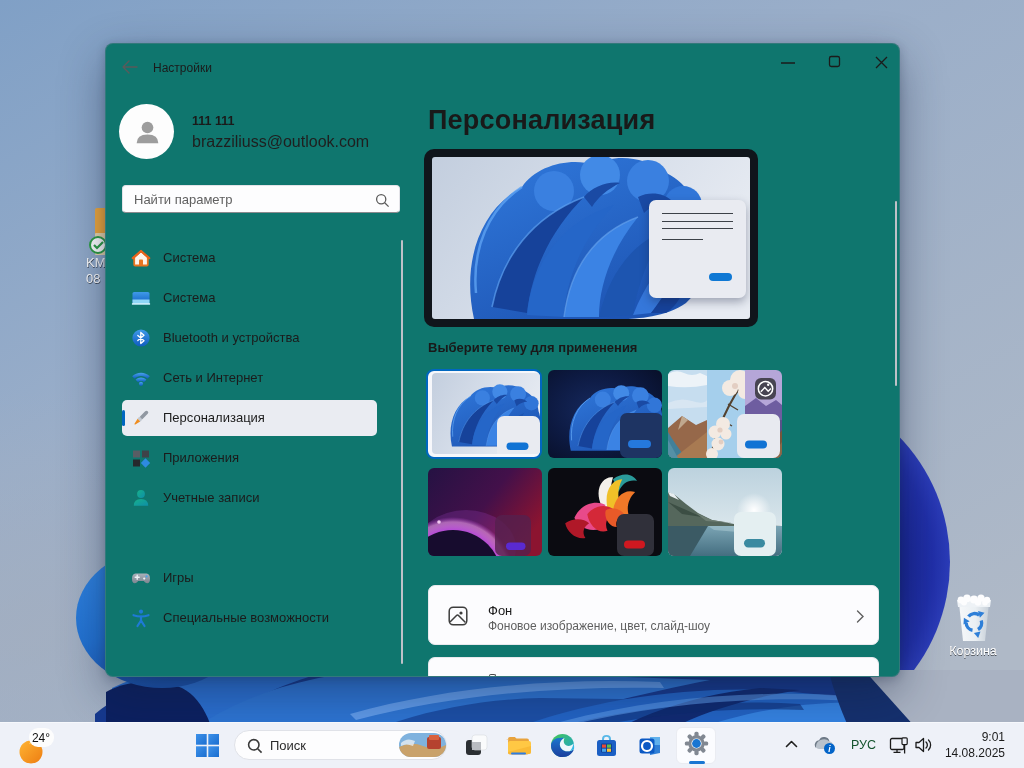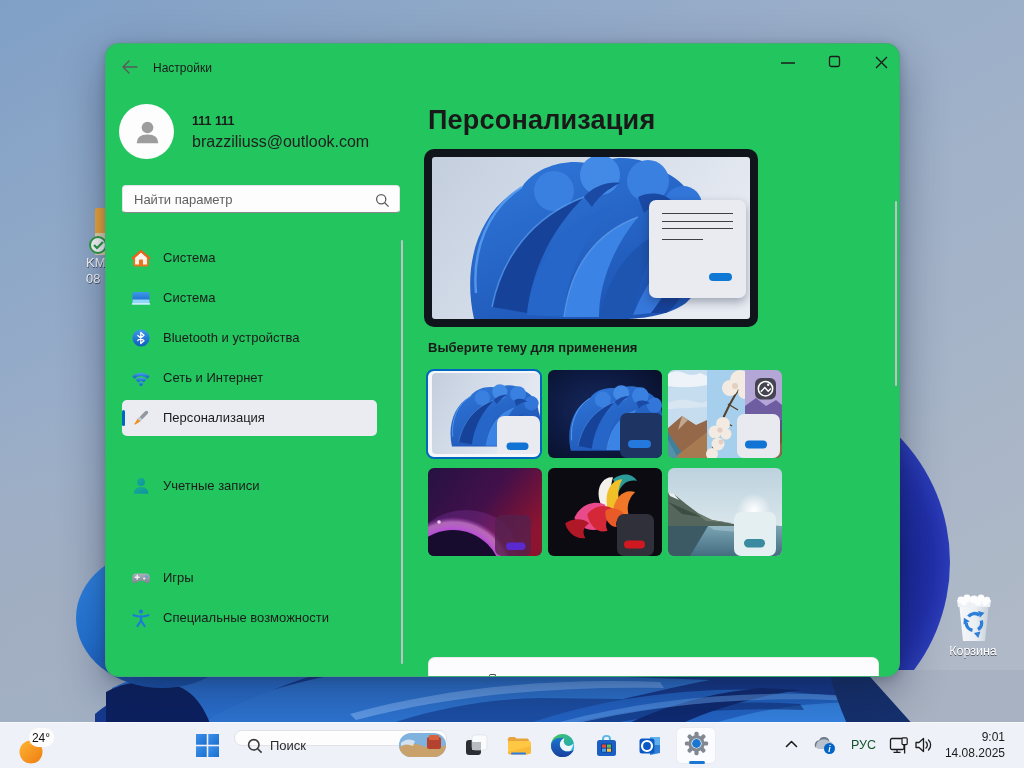--- a/index.html
+++ b/index.html
@@ -3,21 +3,21 @@
 <meta charset="utf-8">
 <style>
   * { margin:0; padding:0; box-sizing:border-box; }
   html,body { width:1024px; height:768px; overflow:hidden; }
   body { font-family:"Liberation Sans", sans-serif; }
   #screen { position:relative; width:1024px; height:768px; overflow:hidden; background:#8aa3c4; }
   .abs { position:absolute; }
 
   
   #win { position:absolute; left:105px; top:43px; width:795px; height:634px;
-         background:#22c55e; border-radius:14px;
+         background:#0f766e; border-radius:8px;
          box-shadow:0 16px 45px rgba(20,30,60,.42), 0 2px 10px rgba(20,30,60,.22);
          border:1px solid rgba(120,130,150,.35); overflow:hidden; }
   #title { position:absolute; left:47px; top:17px; font-size:12px; color:#1b1b1b; }
   .backarrow { position:absolute; left:14px; top:13px; width:20px; height:20px; }
 
   
   #avatar { position:absolute; left:13px; top:60px; width:55px; height:55px; border-radius:50%;
             background:#fdfdfd; }
   #uname { position:absolute; left:86px; top:70px; font-size:12.5px; font-weight:bold; color:#1a1a1a; }
   #uemail{ position:absolute; left:86px; top:89px; font-size:16px; color:#1f1f1f; }
@@ -48,21 +48,21 @@
              border-radius:7px; }
   #bgcard { top:541px; height:60px; }
   #bgcard .t1 { position:absolute; left:59px; top:17px; font-size:13px; color:#191919; }
   #bgcard .t2 { position:absolute; left:59px; top:33px; font-size:12px; color:#5f5f5f; }
   #card2 { top:613px; height:22px; border-bottom:none; border-radius:7px 7px 0 0; }
   .vscroll { position:absolute; width:2px; background:#bfc1c8; border-radius:1px; }
 
   
   #taskbar { position:absolute; left:0; top:722px; width:1024px; height:46px;
              background:#eef1f8; border-top:1px solid #f6f8fc; }
-  #searchpill { position:absolute; left:234px; top:7px; width:213px; height:16px; background:#fdfdfe;
+  #searchpill { position:absolute; left:234px; top:7px; width:213px; height:30px; background:#fdfdfe;
                 border:1px solid #e0e2e8; border-radius:16px; }
   #searchpill .txt { position:absolute; left:35px; top:7px; font-size:13px; color:#2c2c2c; }
   #bingpic { position:absolute; left:164px; top:2px; width:47px; height:24px; border-radius:12px; overflow:hidden; }
   .tbico { position:absolute; top:10px; width:25px; height:25px; }
   #setact { position:absolute; left:676px; top:4px; width:40px; height:37px; background:#fbfcff;
             border:1px solid #eaecf2; border-radius:6px; }
   #setind { position:absolute; left:689px; top:38px; width:16px; height:3px; border-radius:2px; background:#1976d2; }
   .trytxt { position:absolute; font-size:12.5px; color:#14532d; }
   #clock { position:absolute; right:19px; top:6px; text-align:right; font-size:12px; color:#1b1b1b; line-height:16px; }
 </style>
@@ -283,21 +283,30 @@
         <span class="navbar"></span>
         <svg class="ic" viewBox="0 0 20 20">
           <g transform="rotate(45 10 10)">
             <rect x="8.2" y="0.5" width="3.6" height="10.5" rx="1.8" fill="#9198a2"></rect>
             <rect x="7.9" y="10" width="4.2" height="3.2" rx="0.8" fill="#c3c9d2"></rect>
             <path d="M8.2,13 L11.8,13 L10.6,18.6 Q10,19.6 9.4,18.6 Z" fill="#ef8d1f"></path>
           </g>
         </svg>
         <span class="lb">Персонализация</span>
       </div>
-  <div class="navrow" style="top:424px">
+  <div class="navrow" style="top:396px">
+        <svg class="ic" viewBox="0 0 20 20">
+          <rect x="2" y="2.5" width="7" height="7" fill="#595d64"></rect>
+          <rect x="11" y="2.5" width="7" height="7" fill="#3e4248"></rect>
+          <rect x="2" y="11.5" width="7" height="7" fill="#26282c"></rect>
+          <rect x="11.2" y="11.7" width="6.6" height="6.6" fill="#2e8ae0" transform="rotate(45 14.5 15)"></rect>
+        </svg>
+        <span class="lb">Приложения</span>
+      </div>
+  <div class="navrow" style="top:436px">
         <svg class="ic" viewBox="0 0 20 20">
           <defs>
             <linearGradient id="accg" x1="0" y1="0" x2="1" y2="1">
               <stop offset="0" stop-color="#17b08a"></stop>
               <stop offset="1" stop-color="#0e8fa8"></stop>
             </linearGradient>
           </defs>
           <circle cx="10" cy="6" r="3.9" fill="url(#accg)"></circle>
           <path d="M2.8,17.8 Q2.8,11 10,11 Q17.2,11 17.2,17.8 Z" fill="url(#accg)"></path>
         </svg>
@@ -483,20 +492,32 @@
     <path d="M28,45 L44,52 L64,55 L38,53 Z" fill="#6d7d72"></path>
     <rect x="0" y="58" width="114" height="30" fill="url(#t6wat)"></rect>
     <path d="M0,58 L40,58 L22,88 L0,88 Z" fill="#3b5a64"></path>
     <path d="M40,58 L74,58 L70,64 L46,62 Z" fill="#9fc0ca" opacity=".7"></path>
     <circle cx="86" cy="57" r="8" fill="#fff" opacity=".7"></circle>
     <rect x="66" y="44" width="42" height="44" rx="7" fill="#e4eff1"></rect>
     <rect x="76" y="71" width="21" height="8.5" rx="4.2" fill="#3a8aa0"></rect>
   </svg>
       </div>
 
+  <div class="setcard" id="bgcard">
+    <svg class="abs" style="left:19px;top:20px" width="20" height="20" viewBox="0 0 20 20">
+      <rect x="1.2" y="1.2" width="17.6" height="17.6" rx="4" fill="none" stroke="#3d3d3d" stroke-width="1.5"></rect>
+      <circle cx="13" cy="7" r="1.6" fill="#3d3d3d"></circle>
+      <path d="M2,16 L8.5,9.5 a1.4,1.4 0 0 1 2,0 L17.5,16.5" fill="none" stroke="#3d3d3d" stroke-width="1.5"></path>
+    </svg>
+    <span class="t1">Фон</span>
+    <span class="t2">Фоновое изображение, цвет, слайд-шоу</span>
+    <svg class="abs" style="left:425px;top:23px" width="12" height="15" viewBox="0 0 12 15">
+      <path d="M3.5,2 l5.5,5.5 l-5.5,5.5" stroke="#5f5f5f" stroke-width="1.4" fill="none" stroke-linecap="round"></path>
+    </svg>
+  </div>
   <div class="setcard" id="card2">
         <div style="position:absolute;left:60px;top:16px;width:7px;height:6px;border:1.5px solid #4a4a4a;border-bottom:none;border-radius:2px 2px 0 0"></div>
       </div>
   <div class="vscroll" style="left:789px;top:157px;height:185px"></div>
 </div>
 
 <div id="taskbar">
 
   <svg class="abs" style="left:16px;top:3px" width="44" height="42" viewBox="0 0 44 42">
     <defs>

